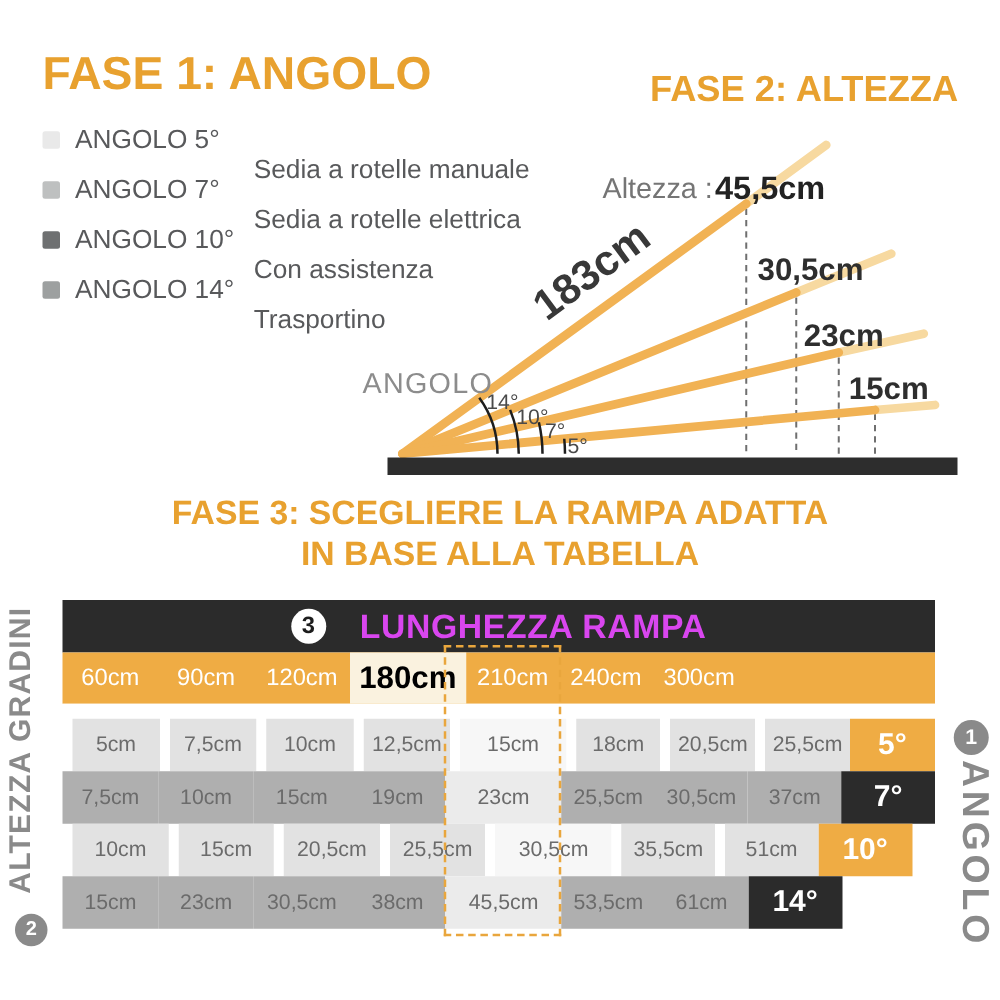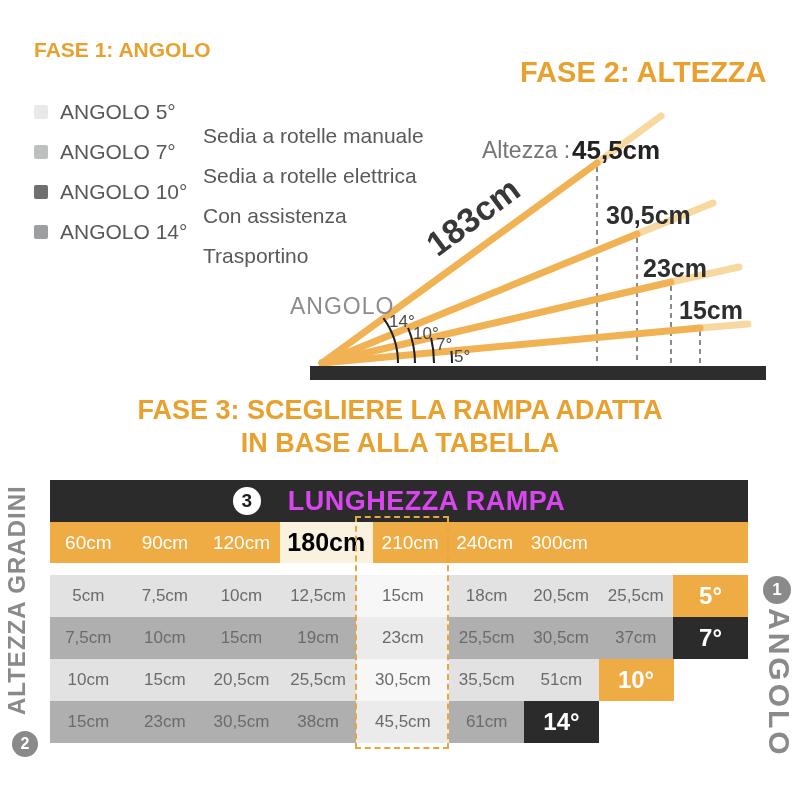--- a/index.html
+++ b/index.html
@@ -1,20 +1,20 @@
 <!DOCTYPE html>
 <html><head>
 <meta charset="utf-8">
 <style>
   html,body{margin:0;padding:0;background:#fff;}
   .canvas{position:relative;width:800px;height:800px;background:#fff;overflow:hidden;
           font-family:"Liberation Sans",sans-serif;}
 
   
-  .fase1-title{position:absolute;left:34px;top:38px;font-size:21px;font-weight:bold;color:#E8A12F;}
+  .fase1-title{position:absolute;left:34px;top:38px;font-size:37px;font-weight:bold;color:#E8A12F;}
   .legend{position:absolute;left:34px;top:92px;}
   .legend-row{display:flex;align-items:center;height:40px;}
   .swatch{width:14px;height:14px;border-radius:2px;margin-right:12px;flex:0 0 auto;}
   .legend-label{width:143px;font-size:21px;color:#58595B;}
   .legend-desc{font-size:21px;color:#58595B;margin-top:48px;}
 
   
   .fase2-title{position:absolute;left:520px;top:56px;font-size:29px;font-weight:bold;color:#E8A12F;white-space:nowrap;}
   .diagram{position:absolute;left:0;top:0;width:800px;height:400px;}
   .diagram text{font-family:"Liberation Sans",sans-serif;}
@@ -35,21 +35,21 @@
   .badge-right{left:763px;top:576px;width:28px;height:28px;font-size:17px;}
 
   .ramp-table{position:absolute;left:50px;top:480px;width:698px;}
   .t-header{height:42px;background:#2B2B2B;display:flex;align-items:center;justify-content:center;gap:13px;}
   .t-header-badge{width:28px;height:28px;border-radius:50%;background:#fff;color:#1d1d1d;
                   display:flex;align-items:center;justify-content:center;font-size:19px;font-weight:bold;}
   .t-header-title{color:#d946ef;font-size:27px;font-weight:bold;letter-spacing:.5px;margin-left:14px;}
   .t-colrow{height:41px;background:#EFAC44;display:flex;align-items:flex-end;}
   .t-gap{height:12px;background:#fff;}
   .t-row{height:42px;display:flex;align-items:center;}
-  .row-light .vcell{background:#E2E2E2;}
+  .row-light .vcell{background:#E2E2E2;margin-left:8px;}
   .row-dark  .vcell{background:#AFAFAF;}
   .cell{height:100%;display:flex;align-items:center;justify-content:center;}
   .cw{width:76.6px;} .cwh{width:93px;} .cwr{width:74.6px;} .cwa{width:75px;}
   .col-cell{color:#fff;font-size:19px;}
   .col-hl{background:#FAF2DF;color:#000000;font-size:25px;font-weight:bold;}
   .vcell{color:#6B6B6B;font-size:17px;}
   .row-light .hl{background:#F7F7F7;}
   .row-dark  .hl{background:#EBEBEB;}
   .angle-cell{color:#fff;font-size:24px;font-weight:bold;}
   .hl-overlay{position:absolute;left:355px;top:516px;width:94px;height:233px;
@@ -198,20 +198,21 @@
       <div class="cell cwr vcell">51cm</div>
       <div class="cell cwa angle-cell" style="background: rgb(239, 172, 68);">10°</div>
     </div>
 
     <div class="t-row row-dark">
       <div class="cell cw  vcell">15cm</div>
       <div class="cell cw  vcell">23cm</div>
       <div class="cell cw  vcell">30,5cm</div>
       <div class="cell cw  vcell">38cm</div>
       <div class="cell cwh vcell hl">45,5cm</div>
+      <div class="cell cwr vcell">53,5cm</div>
       <div class="cell cwr vcell">61cm</div>
       <div class="cell cwa angle-cell" style="background: rgb(43, 43, 43);">14°</div>
     </div>
   </div>
 
   <div class="hl-overlay"></div>
 
 </div>
 
 </body></html>

